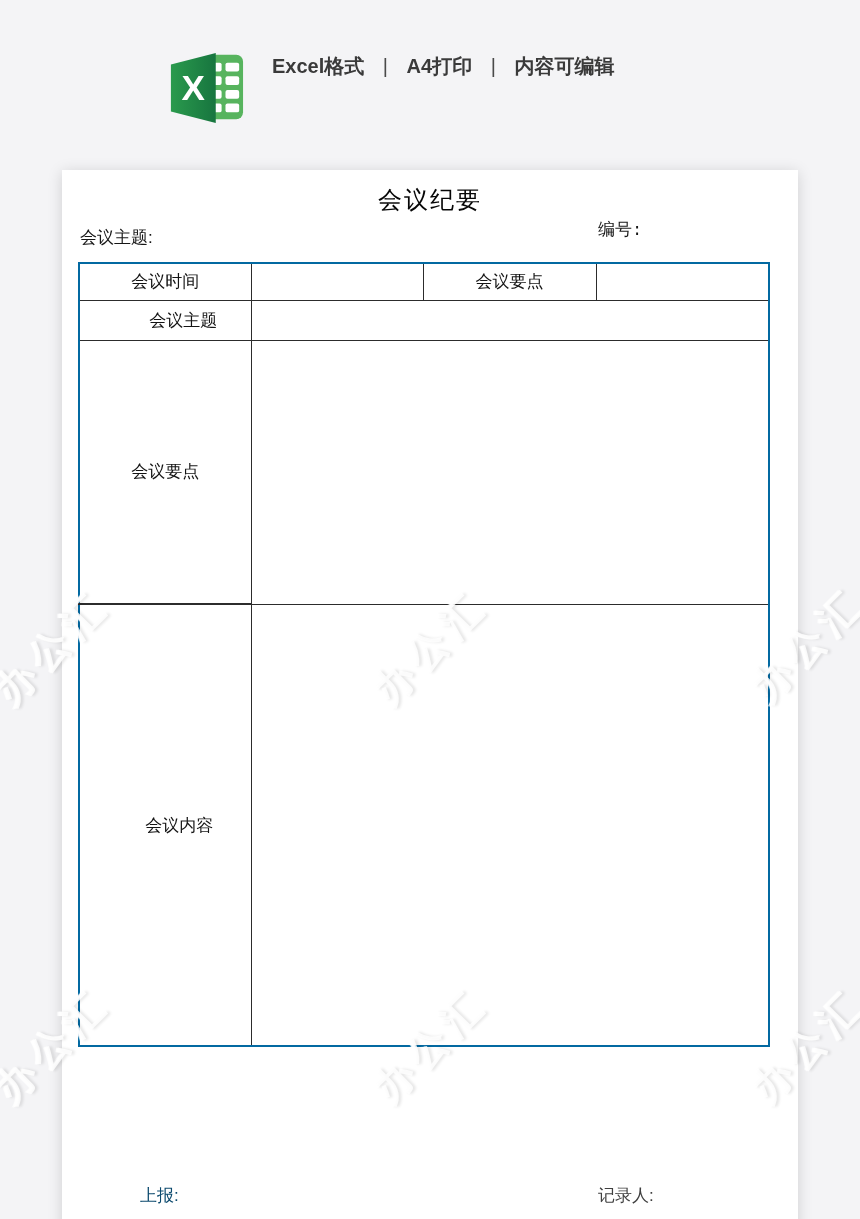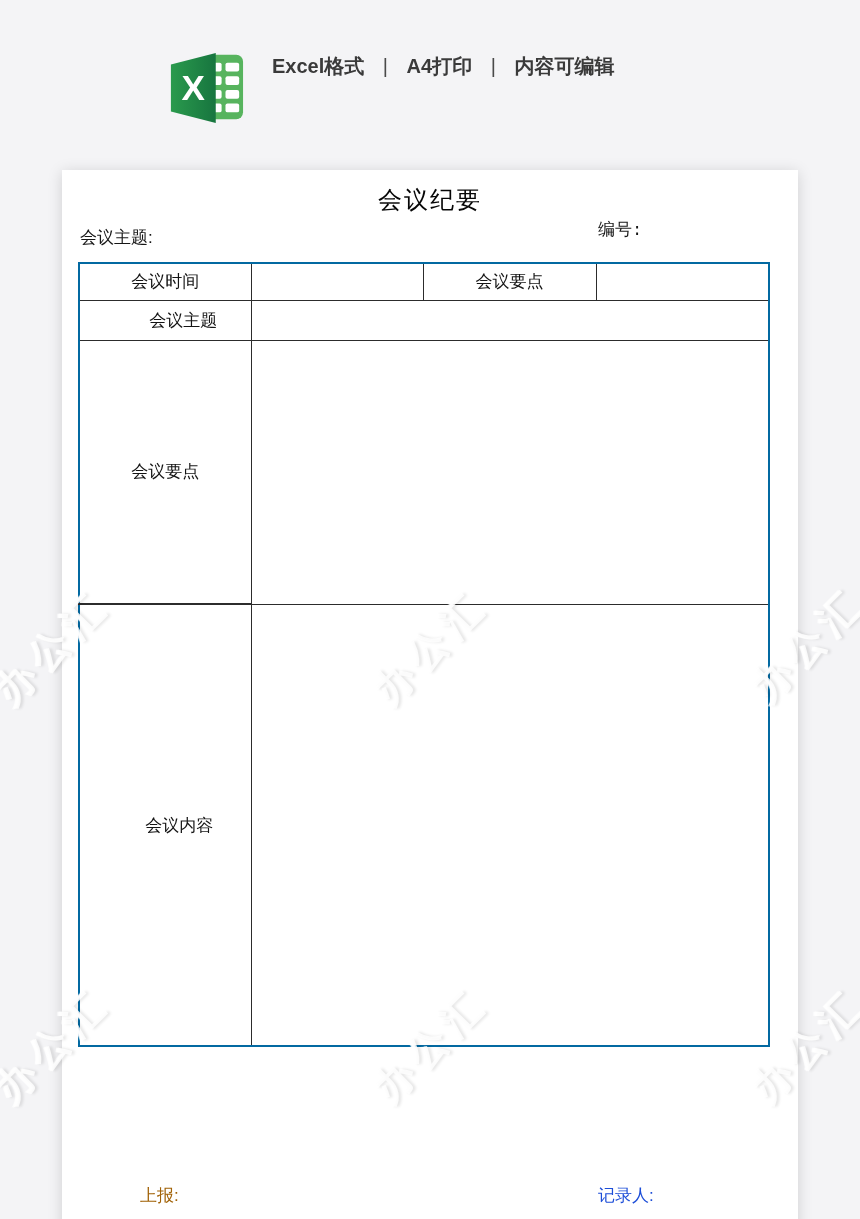--- a/index.html
+++ b/index.html
@@ -43,22 +43,22 @@
   .minutes-table td.lbl { text-align: center; vertical-align: middle; }
   .minutes-table td.val { vertical-align: top; padding: 4px 6px; }
   tr.r-small1 td { height: 37px; }
   tr.r-small2 td { height: 40px; }
   tr.r-small3 td { height: 39px; }
   tr.r-small4 td { height: 40px; padding-left: 36px; }
   tr.r-points td { height: 264px; }
   tr.r-points td.lbl { border-bottom: 2px solid #2c2c2c; }
   tr.r-content td { height: 442px; padding-left: 28px; }
 
-  .foot-report   { position: absolute; left: 78px;  top: 1014px; font-size: 17px; color: #a16207; }
-  .foot-recorder { position: absolute; left: 536px; top: 1014px; font-size: 17px; color: #1d4ed8; }
+  .foot-report   { position: absolute; left: 78px;  top: 1014px; font-size: 17px; color: #0c4a6e; }
+  .foot-recorder { position: absolute; left: 536px; top: 1014px; font-size: 17px; color: #404040; }
 
   
   .wm-layer { position: absolute; inset: 0; pointer-events: none; z-index: 5; }
   .wm {
     position: absolute;
     transform: translate(-50%,-50%) rotate(-45deg);
     font-size: 40px; font-weight: bold; letter-spacing: 7px;
     color: rgba(255,255,255,0.82);
     text-shadow: 2px 2px 3px rgba(0,0,0,0.10), -1px -1px 1px rgba(255,255,255,0.95);
     white-space: nowrap;

